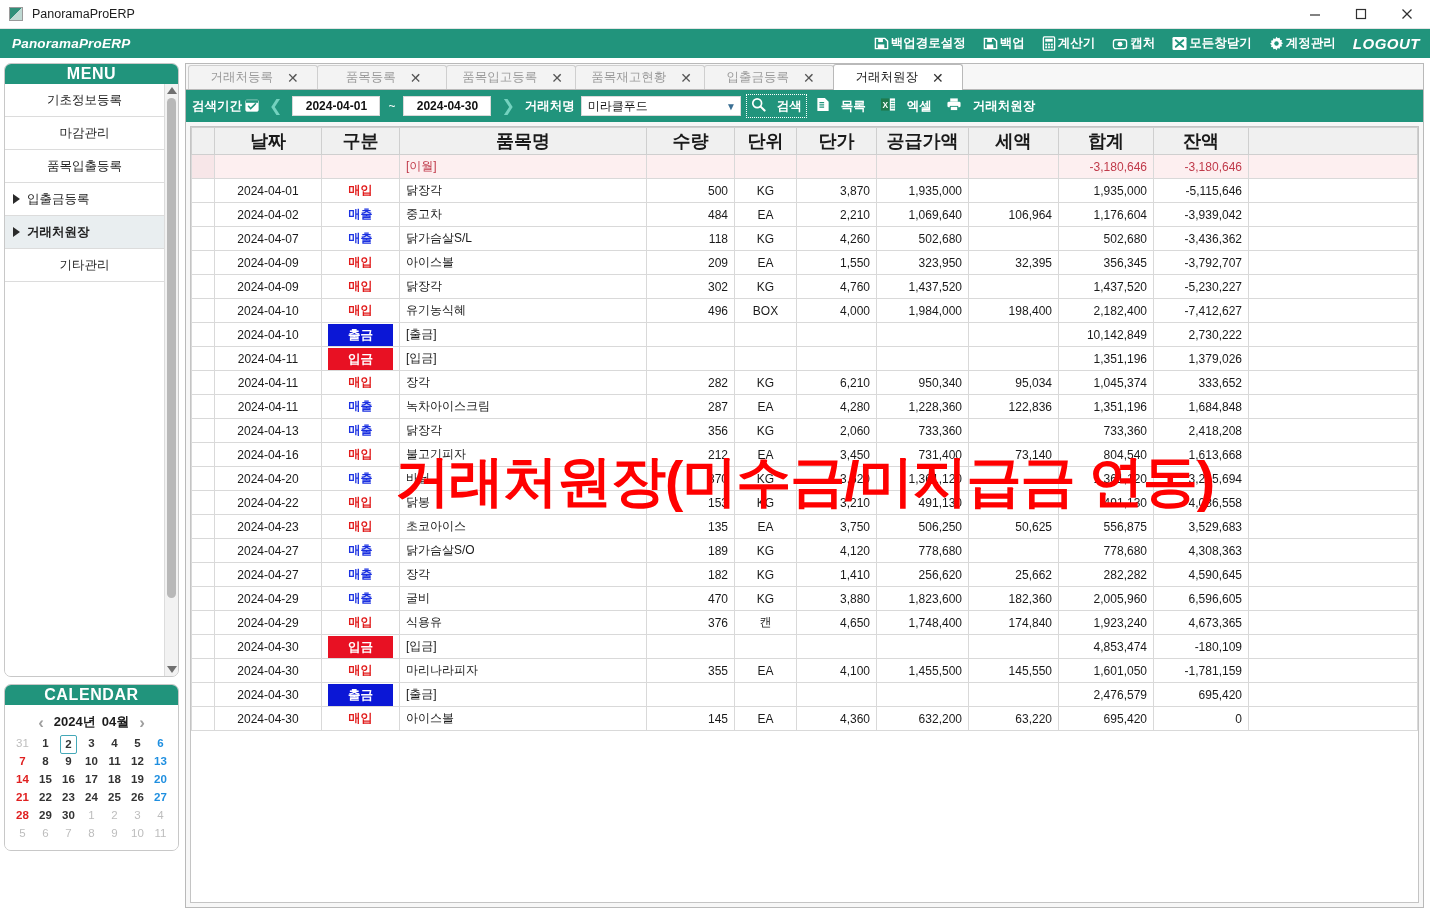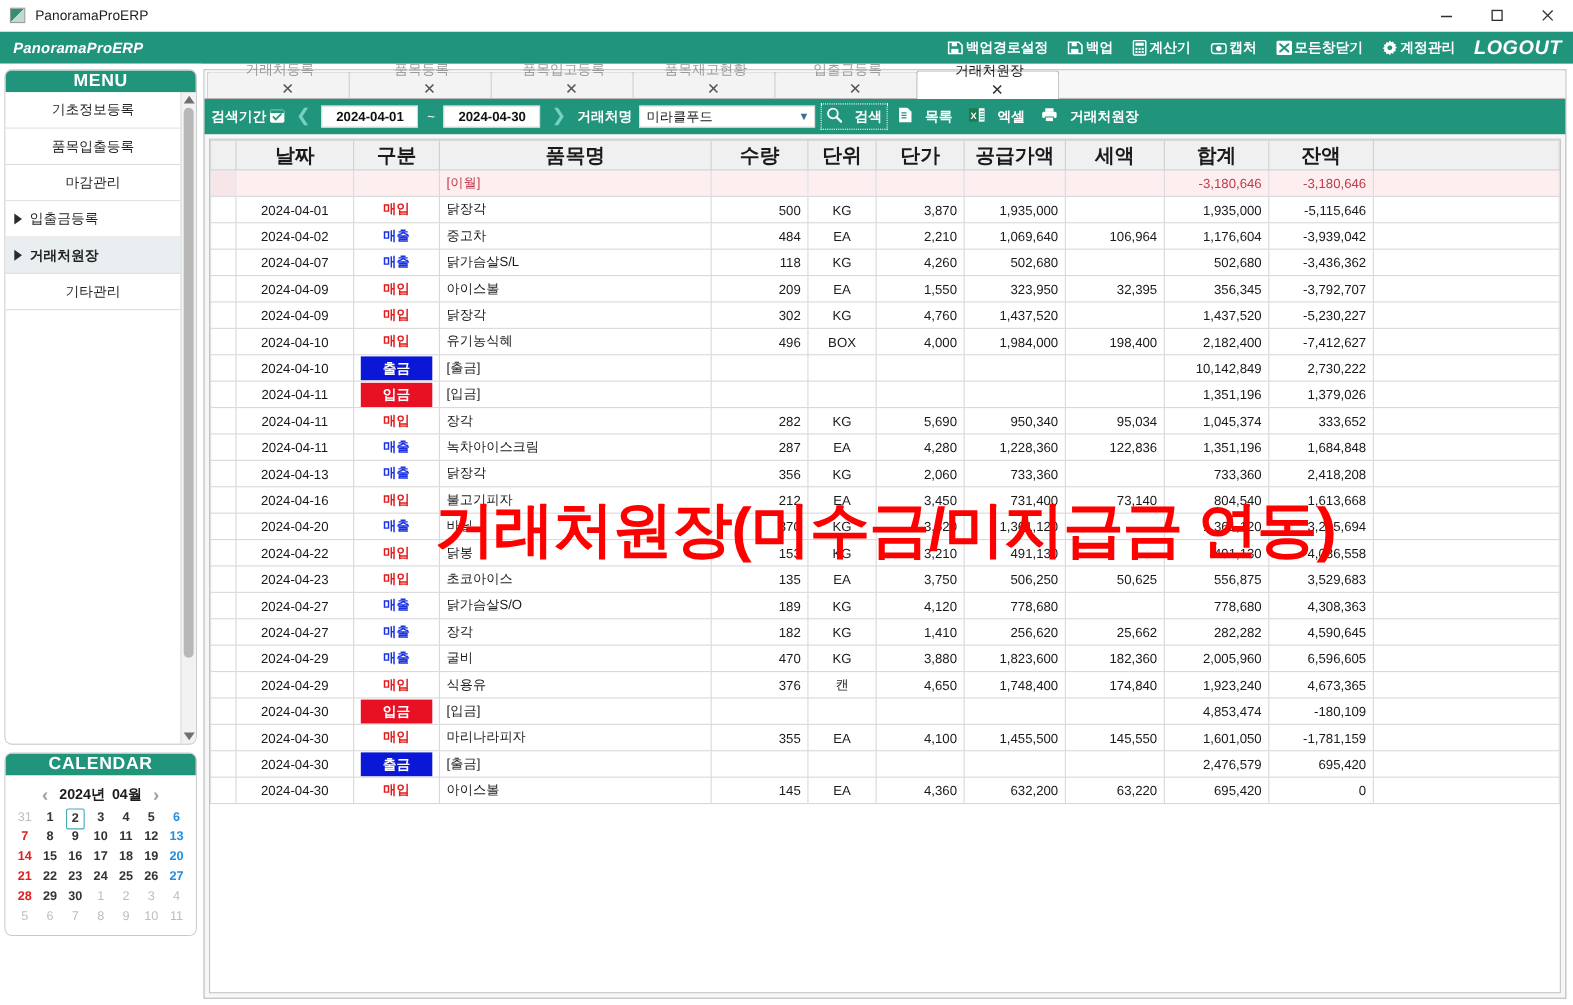--- a/index.html
+++ b/index.html
@@ -49,21 +49,21 @@
     letter-spacing: .2px; color: #ffffff;
   }
   .brandbar .spacer { flex: 1; }
   .topnav { display: flex; align-items: center; gap: 17px; }
   .topnav-item {
     display: flex; align-items: center; gap: 2px;
     font-size: 12.5px; font-weight: bold; color: #ffffff;
     white-space: nowrap;
   }
   .topnav-item .gi { display:flex; align-items:center; }
-  .logout { font-size: 18px; font-style: italic; font-weight: bold; letter-spacing:.5px; }
+  .logout { font-size: 15px; font-style: italic; font-weight: bold; letter-spacing:.5px; }
 
   
   .page {
     display: flex;
     height: calc(914px - 29px - 29px);
     background: #ffffff;
   }
 
   
   .sidebar {
@@ -160,30 +160,29 @@
   .tabstrip {
     display: flex; align-items: flex-end;
     height: 26px;
     background: #f7f7f7;
     padding-left: 2px;
     border-bottom: 1px solid #b9b9b9;
   }
   .tab {
     height: 24px;
     min-width: 130px;
-    display: flex; align-items: center; justify-content: flex-end;
+    display: flex; align-items: center; justify-content: center;
     padding: 0 7px 0 10px;
     font-size: 12.5px;
     color: #9a9a9a;
     background: #f3f3f3;
     border: 1px solid #cfcfcf;
     border-bottom: none;
     border-radius: 3px 3px 0 0;
     margin-right: -1px;
-    flex-direction: column;
   }
   .tab.active {
     color: #1a1a1a;
     background: #ffffff;
     border-color: #b9b9b9;
     height: 26px;
     margin-bottom: -1px;
     z-index: 2;
   }
   .tab .x { font-size: 14px; color: #555; margin-left: 14px; }
@@ -393,24 +392,24 @@
 
     <div class="panel menu-panel">
       <div class="panel-head">MENU</div>
       <div class="menu-body">
         <div class="menu-list">
 
           <div class="menu-item">
             <span>기초정보등록</span>
           </div>
           <div class="menu-item">
+            <span>마감관리</span>
+          </div>
+          <div class="menu-item">
             <span>품목입출등록</span>
-          </div>
-          <div class="menu-item">
-            <span>마감관리</span>
           </div>
           <div class="menu-item arrowed">
             <span class="tri"></span>
             <span>입출금등록</span>
           </div>
           <div class="menu-item arrowed active">
             <span class="tri"></span>
             <span>거래처원장</span>
           </div>
           <div class="menu-item">
@@ -745,21 +744,21 @@
                 <td class="num">1,379,026</td>
                 <td></td>
               </tr>
               <tr class="">
                 <td class="rowhdr"></td>
                 <td class="ctr">2024-04-11</td>
                 <td class="tag"><span class="tag-in">매입</span></td>
                 <td>장각</td>
                 <td class="num">282</td>
                 <td class="ctr">KG</td>
-                <td class="num">5,690</td>
+                <td class="num">6,210</td>
                 <td class="num">950,340</td>
                 <td class="num">95,034</td>
                 <td class="num">1,045,374</td>
                 <td class="num">333,652</td>
                 <td></td>
               </tr>
               <tr class="">
                 <td class="rowhdr"></td>
                 <td class="ctr">2024-04-11</td>
                 <td class="tag"><span class="tag-out">매출</span></td>

